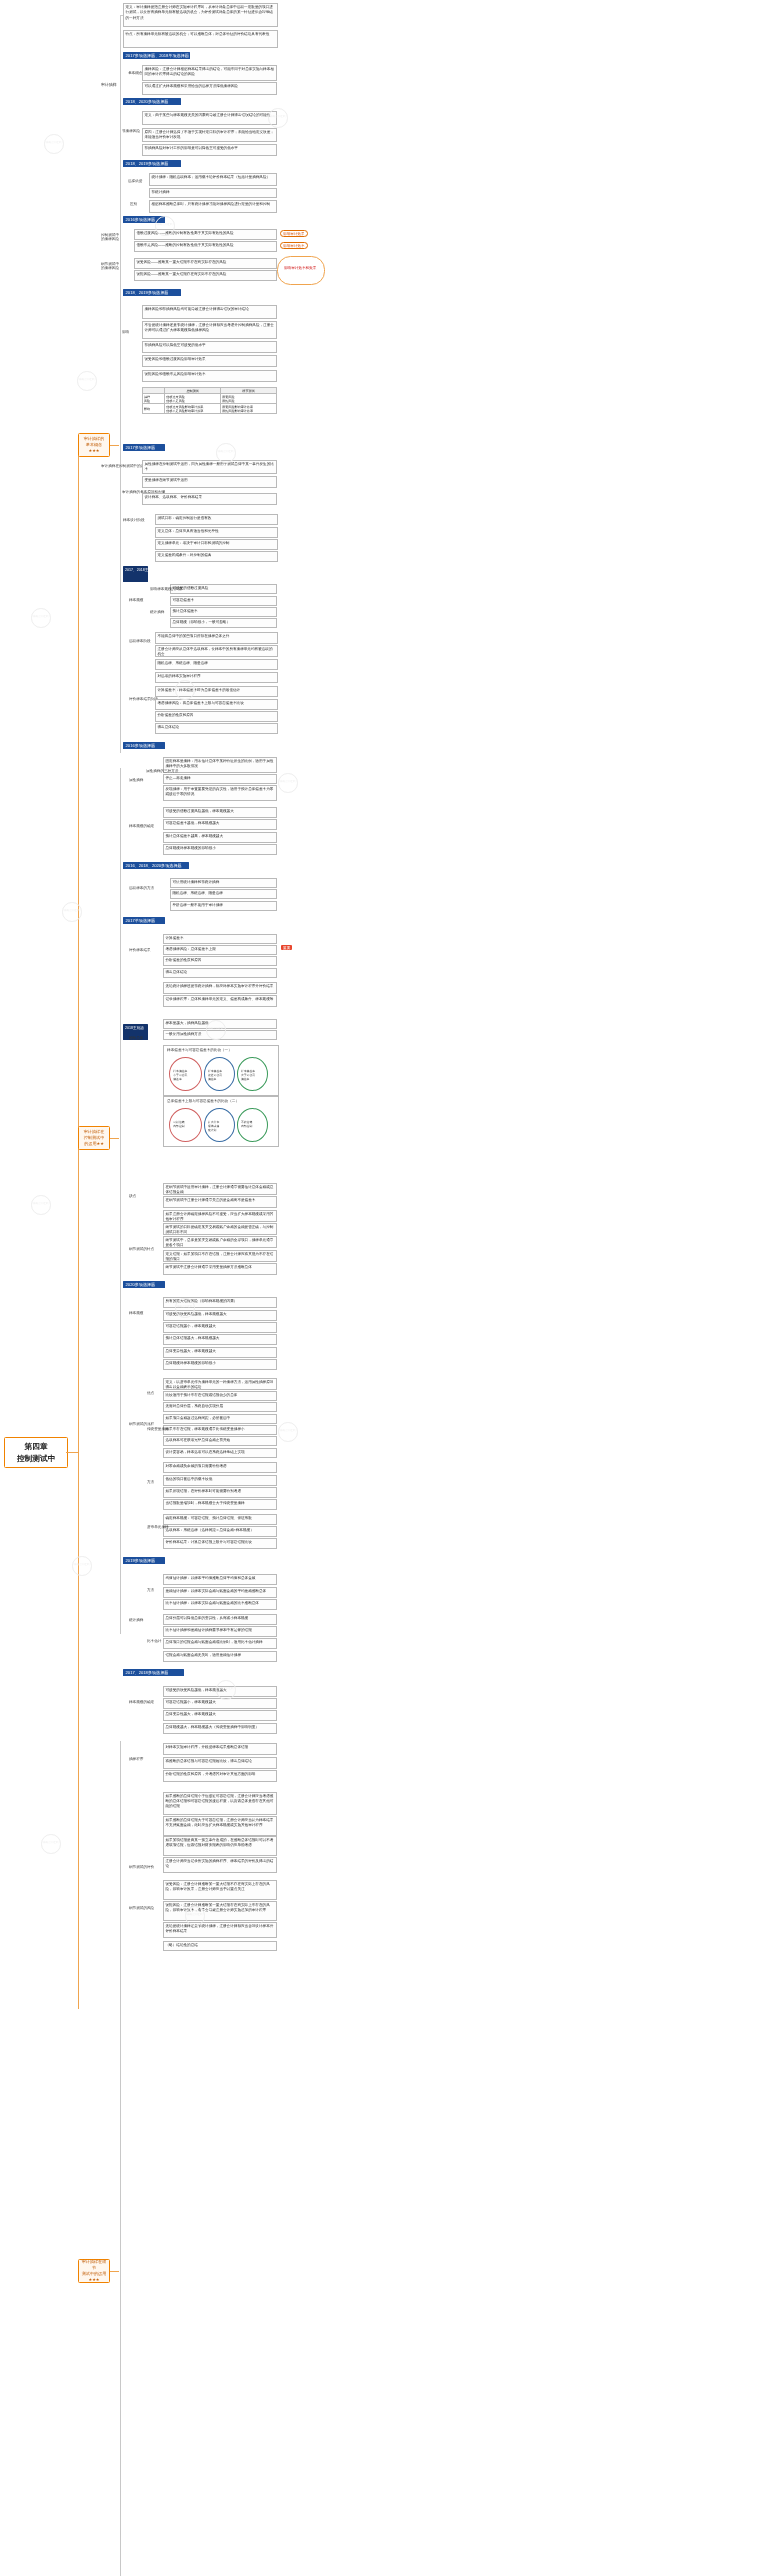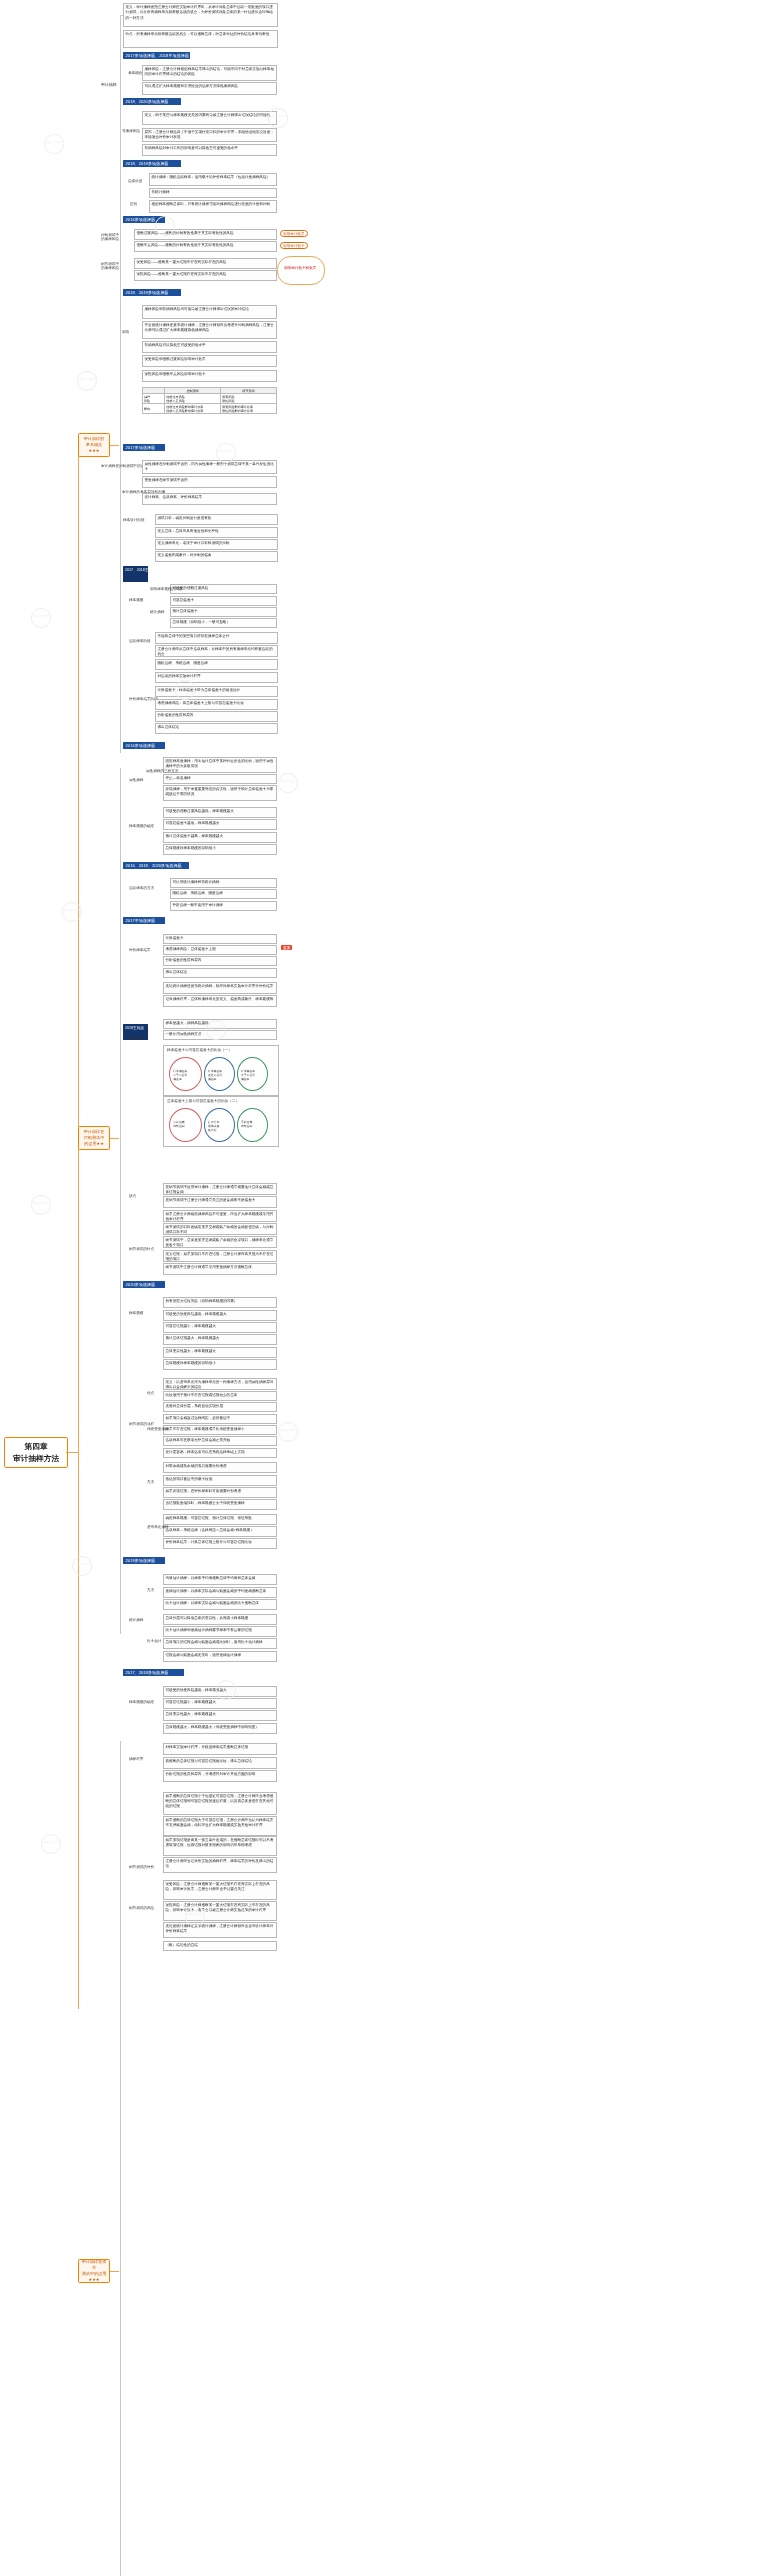--- a/index.html
+++ b/index.html
@@ -53,21 +53,21 @@
        color:#ededed;font-size:2.6px;display:flex;align-items:center;justify-content:center;
        text-align:center;line-height:1.1;pointer-events:none;}
 </style>
 </head>
 <body>
 
 <div id="page">
 
   <div class="root">
     <span class="txt">第四章
-审计抽样方法</span>
+控制测试中</span>
   </div>
 
   <div class="h o" style="left:66px;top:1452px;width:12.4px;"></div>
   <div class="v o" style="left:78px;top:443px;height:1566px;"></div>
 
   <div class="lvl1" style="left:78px;top:433px;width:32px;height:24px;">
     <span class="txt">审计抽样的
 基本概念
 ★★★</span>
   </div>

